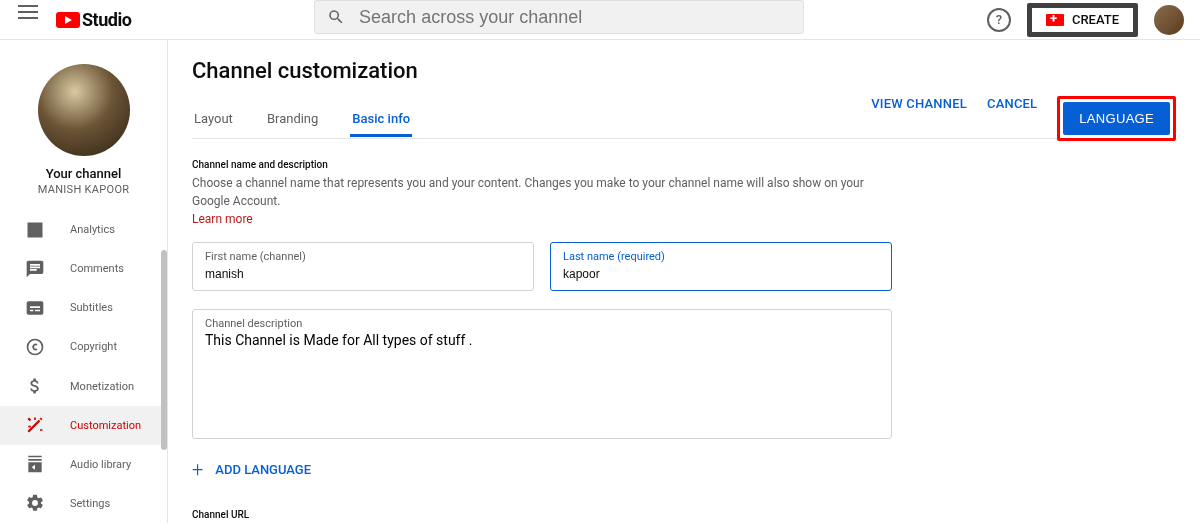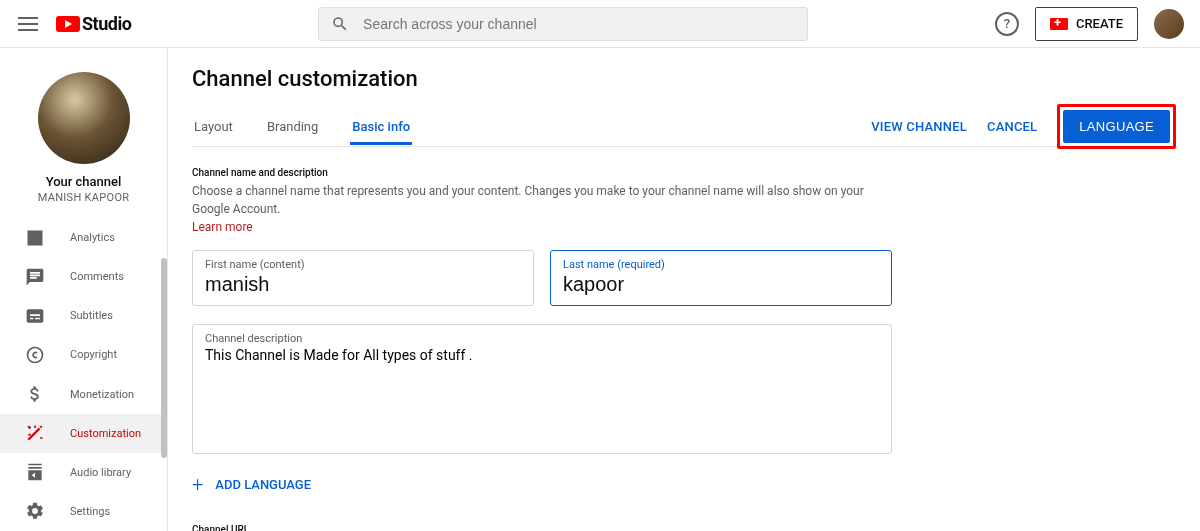--- a/index.html
+++ b/index.html
@@ -1,30 +1,30 @@
 <!DOCTYPE html>
 <html><head>
 <meta charset="utf-8">
 <style>
 * { box-sizing: border-box; margin: 0; padding: 0; }
 body { font-family: Roboto, Arial, sans-serif; font-size: 14px; color: #0d0d0d; background: #fff; width: 1200px; height: 531px; overflow: hidden; }
 
 
-.header { height: 48px; display: flex; align-items: center; padding: 0 16px; border-bottom: 1px solid #e5e5e5; }
+.header { height: 40px; display: flex; padding: 0 16px; border-bottom: 1px solid #e5e5e5; }
 .menu-btn { width: 24px; height: 24px; display: flex; align-items: center; justify-content: center; cursor: pointer; color: #606060; margin-right: 16px; }
 .logo { display: flex; align-items: center; gap: 2px; }
 .logo-play { width: 24px; height: 16px; background: #ff0000; border-radius: 3px; display: flex; align-items: center; justify-content: center; }
 .logo-play::after { content: ''; border-left: 7px solid #fff; border-top: 4px solid transparent; border-bottom: 4px solid transparent; margin-left: 1px; }
 .logo-text { font-weight: 700; font-size: 18px; letter-spacing: -0.5px; }
 .search-wrap { flex: 1; display: flex; justify-content: center; }
 .search-box { width: 490px; height: 34px; background: #f1f1f1; border: 1px solid #e0e0e0; border-radius: 3px; display: flex; align-items: center; padding: 0 12px; gap: 14px; }
-.search-box input { border: none; background: transparent; outline: none; flex: 1; font-size: 14px; color: #606060; }
+.search-box input { border: none; background: transparent; outline: none; flex: 1; font-size: 18px; color: #606060; }
 .header-right { display: flex; align-items: center; gap: 16px; }
 .help-btn { width: 24px; height: 24px; border: 2px solid #606060; border-radius: 50%; display: flex; align-items: center; justify-content: center; font-size: 13px; color: #606060; cursor: pointer; font-weight: 500; }
-.create-btn { height: 34px; border: 1px solid #404040; border-radius: 2px; display: flex; align-items: center; gap: 8px; padding: 0 14px; cursor: pointer; font-weight: 500; font-size: 13px; }
+.create-btn { height: 34px; border: 5px solid #404040; border-radius: 2px; display: flex; align-items: center; gap: 8px; padding: 0 14px; cursor: pointer; font-weight: 500; font-size: 13px; }
 .create-icon { width: 18px; height: 12px; background: #ff0000; position: relative; border-radius: 1px; }
 .create-icon::after { content: '+'; color: #fff; position: absolute; top: -3px; left: 4px; font-size: 13px; font-weight: 700; }
 .avatar { width: 30px; height: 30px; border-radius: 50%; background: linear-gradient(135deg,#8a6d4b,#5c3b1e); }
 
 
 .shell { display: flex; height: calc(531px - 48px); }
 .sidebar { width: 168px; border-right: 1px solid #e5e5e5; display: flex; flex-direction: column; overflow-y: auto; padding-top: 16px; position: relative; }
 .sb-scroll { position: absolute; right: 0; top: 210px; width: 6px; height: 200px; background: #c1c1c1; border-radius: 3px; }
 .channel-block { display: flex; flex-direction: column; align-items: center; padding: 8px 0 14px; }
 .channel-avatar { width: 92px; height: 92px; border-radius: 50%; background: radial-gradient(circle at 40% 30%, #d9c9a0 0%, #6b5436 45%, #2b1f10 100%); margin-bottom: 10px; }
@@ -36,36 +36,36 @@
 .nav-icon { width: 22px; height: 22px; display: flex; align-items: center; justify-content: center; color: #606060; }
 
 
 .main { flex: 1; overflow-y: auto; padding: 18px 24px 0; position: relative; }
 .page-title { font-size: 22px; font-weight: 500; margin-bottom: 16px; }
 .tabbar { display: flex; align-items: center; border-bottom: 1px solid #e5e5e5; height: 40px; }
 .tabs { display: flex; gap: 30px; }
 .tab { font-size: 13px; color: #606060; padding: 10px 2px; cursor: pointer; position: relative; }
 .tab.active { color: #065fd4; font-weight: 500; }
 .tab.active::after { content: ''; position: absolute; left: 0; right: 0; bottom: -1px; height: 3px; background: #065fd4; }
-.tab-actions { margin-left: auto; display: flex; align-items: center; gap: 20px; }
+.tab-actions { margin-left: auto; display: flex; gap: 20px; }
 .link-btn { color: #065fd4; font-weight: 500; font-size: 13px; cursor: pointer; letter-spacing: 0.2px; }
 .publish-wrap { border: 3px solid #ff0000; padding: 3px; border-radius: 2px; }
 .publish-btn { background: #065fd4; color: #fff; font-weight: 500; font-size: 13px; border: none; padding: 9px 16px; cursor: pointer; letter-spacing: 0.3px; border-radius: 2px; }
 
 .section { margin-top: 20px; max-width: 700px; }
 .section-title { font-size: 10px; font-weight: 500; margin-bottom: 4px; }
 .section-desc { font-size: 12px; color: #606060; line-height: 1.5; }
 .learn-more { color: #b91c1c; font-size: 12px; cursor: pointer; margin-top: 8px; }
 
 .name-row { display: flex; gap: 16px; margin-top: 16px; }
 .text-field { flex: 1; border: 1px solid #d3d3d3; border-radius: 3px; padding: 7px 12px 9px; }
 .text-field.focused { border-color: #065fd4; }
 .field-label { font-size: 11px; color: #606060; margin-bottom: 2px; }
 .text-field.focused .field-label { color: #065fd4; }
-.field-input { border: none; outline: none; font-size: 20px; width: 100%; color: #0d0d0d; background: transparent; }
+.field-input { border: none; outline: none; font-size: 12px; width: 100%; color: #0d0d0d; background: transparent; }
 
 .desc-field { margin-top: 18px; border: 1px solid #d3d3d3; border-radius: 3px; padding: 7px 12px 9px; height: 130px; }
 .desc-field textarea { border: none; outline: none; resize: none; width: 100%; height: 95px; font-size: 14px; font-family: inherit; background: transparent; }
 
 .add-lang { display: flex; align-items: center; gap: 12px; color: #065fd4; font-weight: 500; font-size: 13px; margin-top: 18px; cursor: pointer; }
 .plus-icon { font-size: 20px; font-weight: 300; }
 
 svg { display: block; }
 </style>
 </head>
@@ -198,21 +198,21 @@
 
     <div class="section">
       <div class="section-title">Channel name and description</div>
       <div class="section-desc">
         <span>Choose a channel name that represents you and your content. Changes you make to your channel name will also show on your Google Account.</span>
       </div>
       <span class="learn-more">Learn more</span>
 
       <div class="name-row">
         <div class="text-field">
-          <div class="field-label">First name (content)</div>
+          <div class="field-label">First name (channel)</div>
           <input class="field-input" value="manish" style="">
         </div>
         <div class="text-field focused">
           <div class="field-label">Last name (required)</div>
           <input class="field-input" value="kapoor" style="">
         </div>
       </div>
 
       <div class="desc-field">
         <div class="field-label">Channel description</div>

